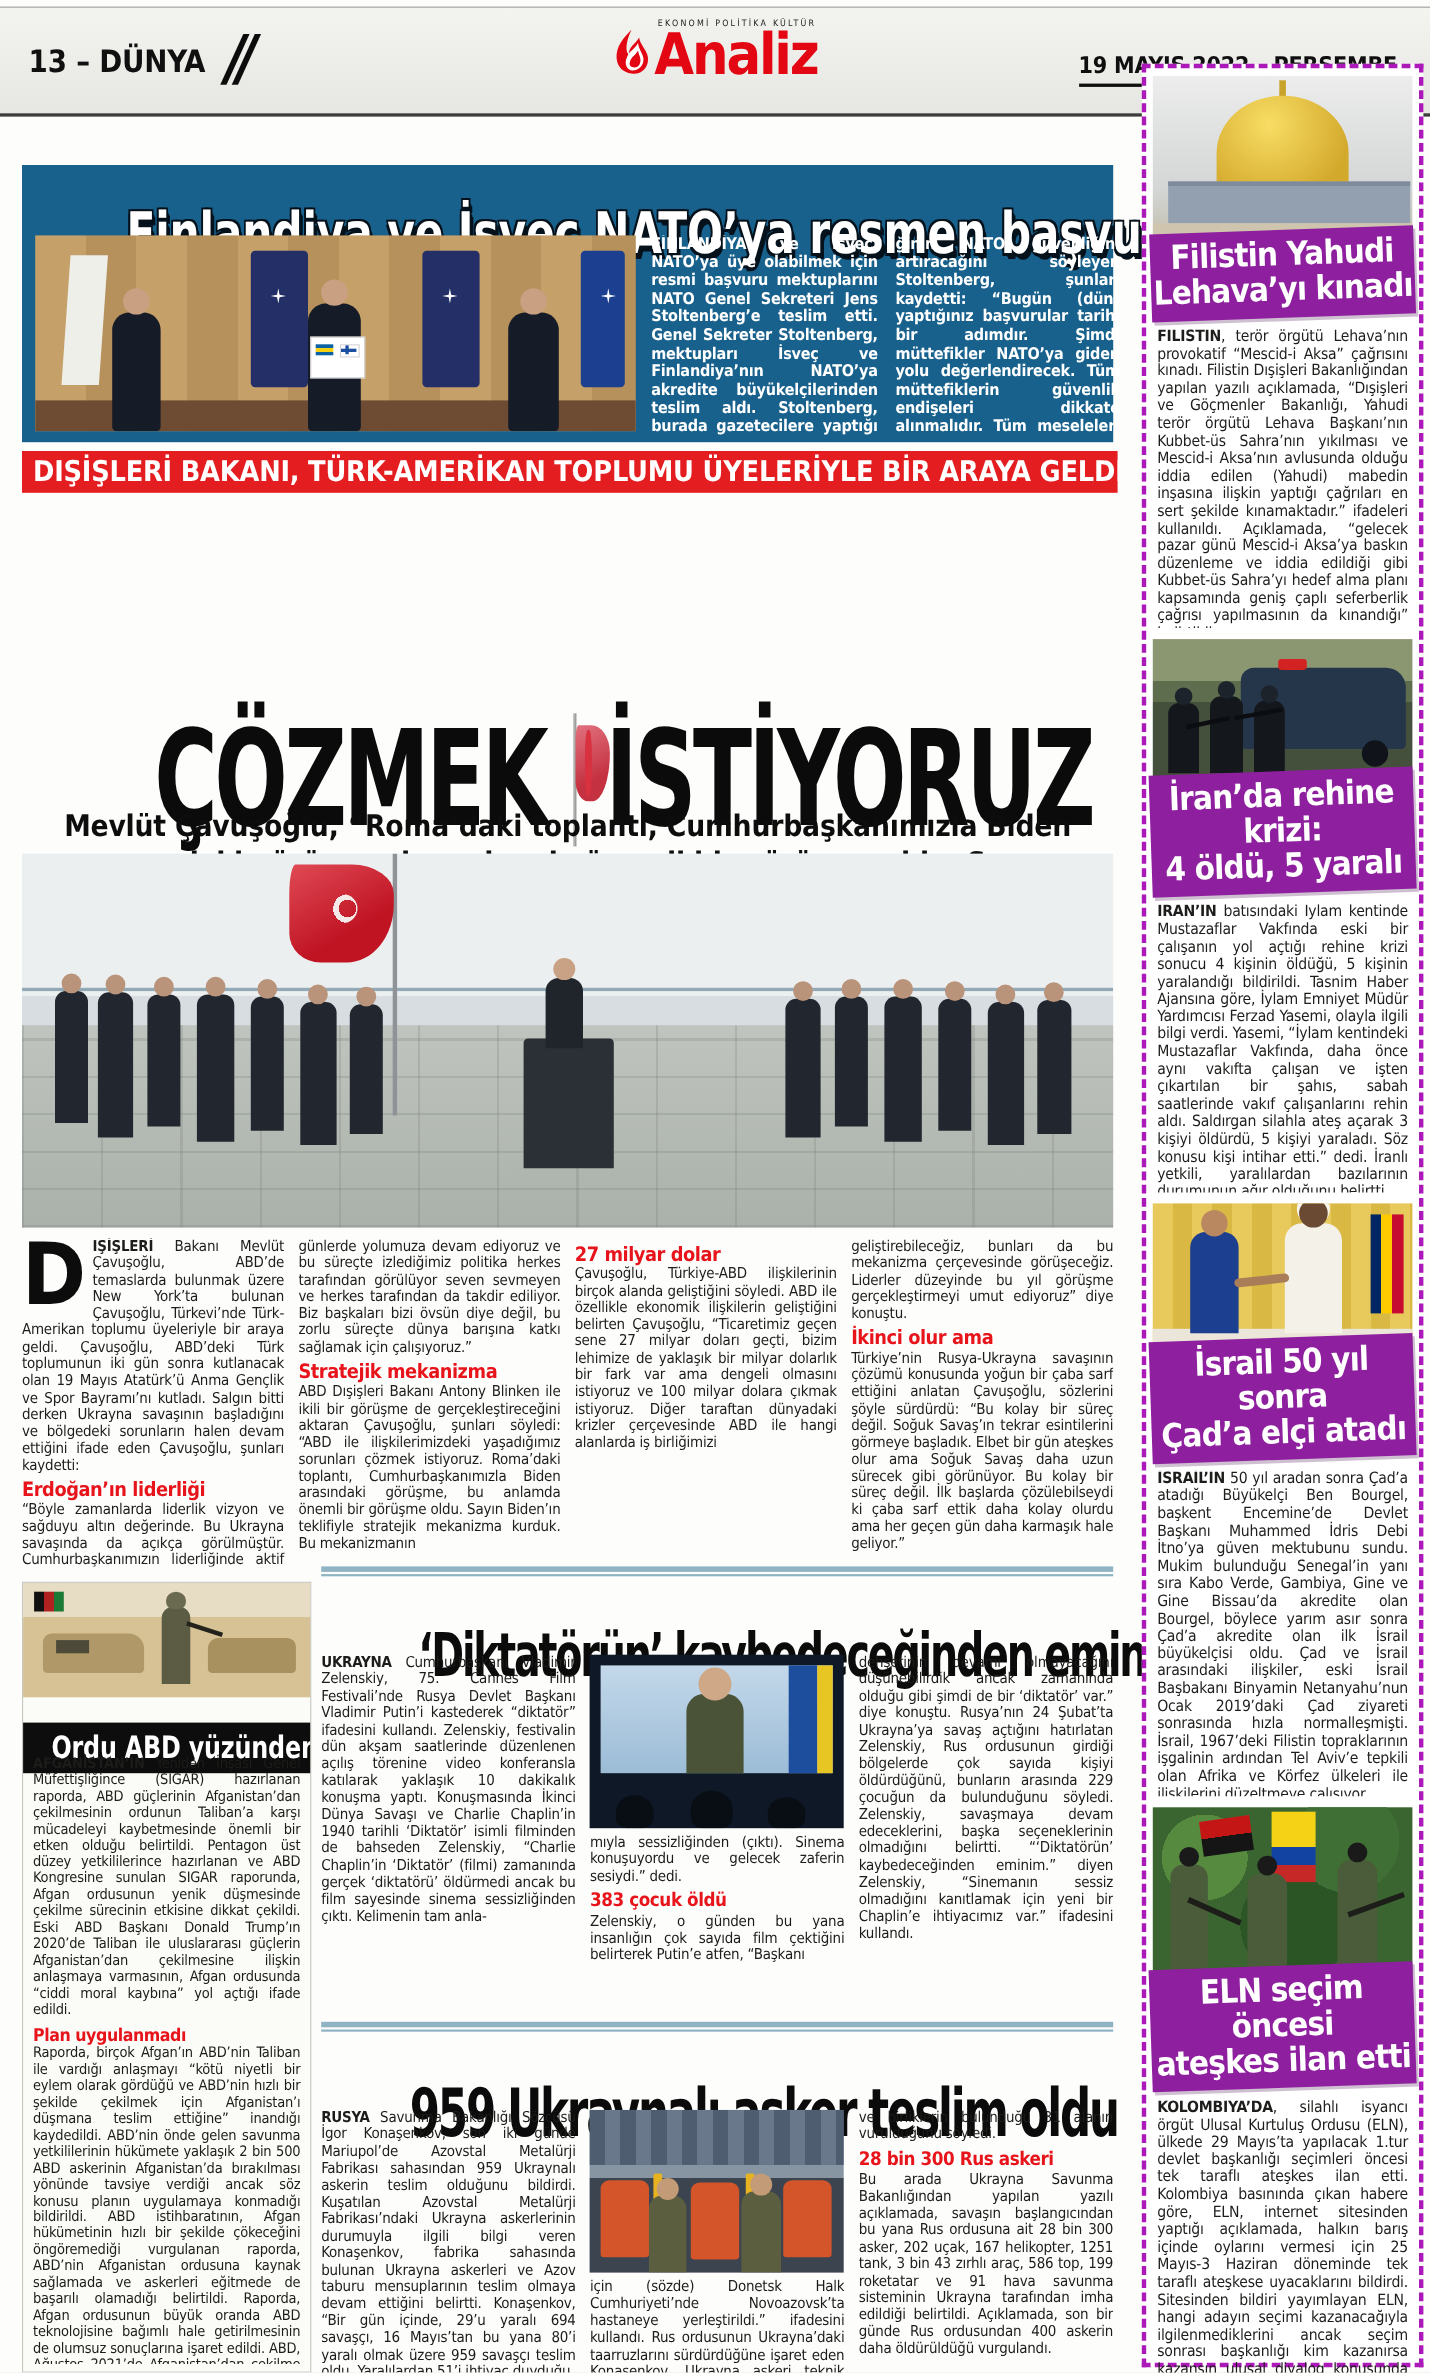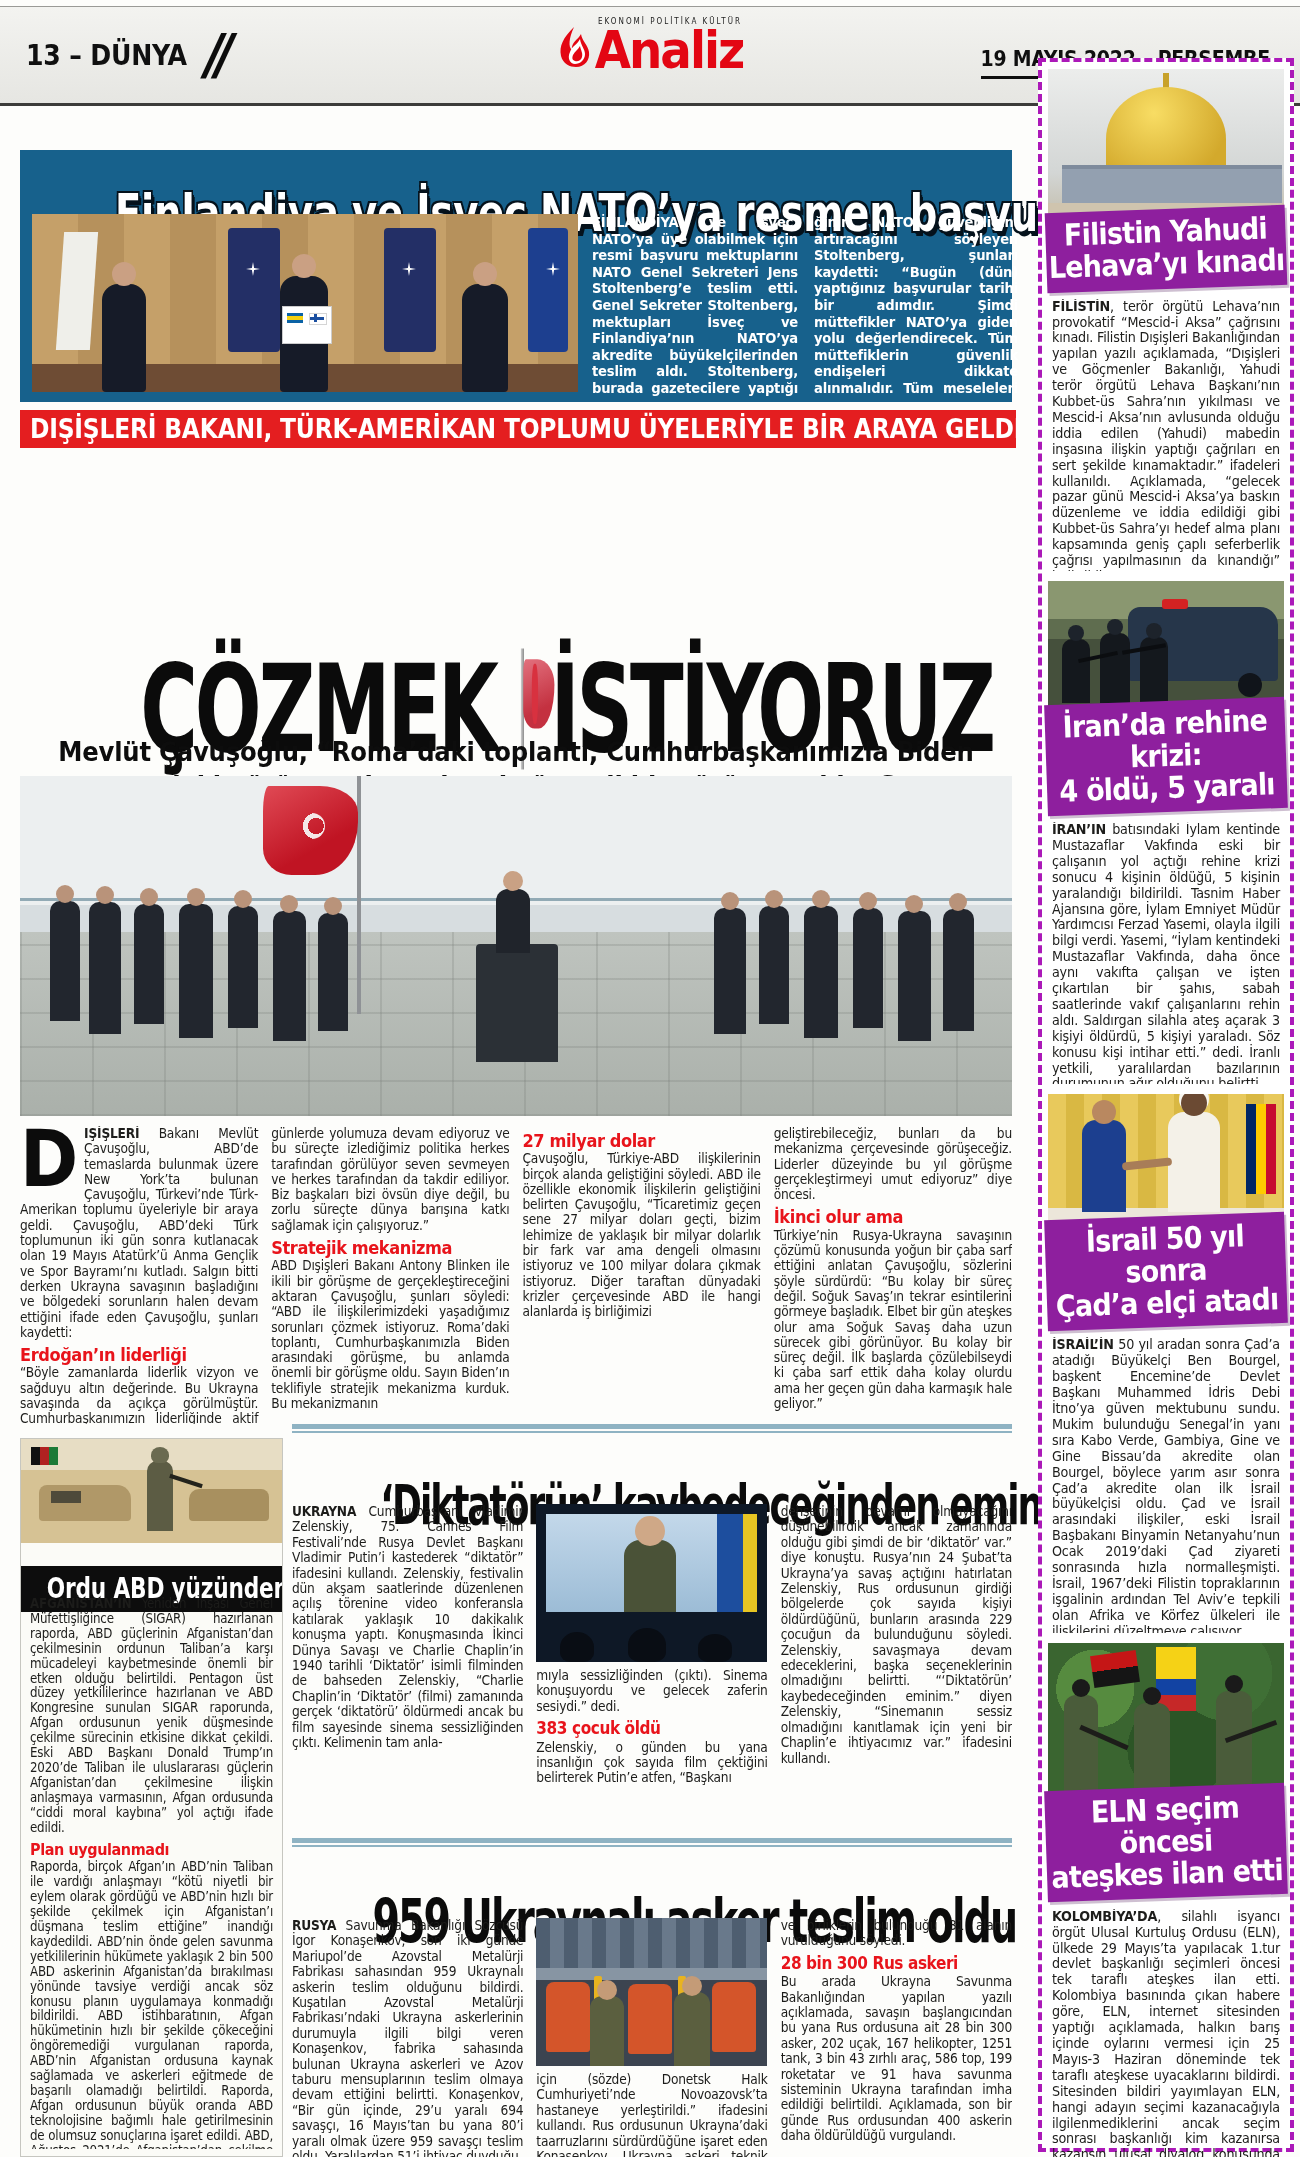--- a/index.html
+++ b/index.html
@@ -243,21 +243,21 @@
     <div class="bodytxt">
       <span>günlerde yolumuza devam ediyoruz ve bu süreçte izlediğimiz politika herkes tarafından görülüyor seven sevmeyen ve herkes tarafından da takdir ediliyor. Biz başkaları bizi övsün diye değil, bu zorlu süreçte dünya barışına katkı sağlamak için çalışıyoruz.”</span>
       <div class="redsub">Stratejik mekanizma</div>
       <span>ABD Dışişleri Bakanı Antony Blinken ile ikili bir görüşme de gerçekleştireceğini aktaran Çavuşoğlu, şunları söyledi: “ABD ile ilişkilerimizdeki yaşadığımız sorunları çözmek istiyoruz. Roma’daki toplantı, Cumhurbaşkanımızla Biden arasındaki görüşme, bu anlamda önemli bir görüşme oldu. Sayın Biden’ın teklifiyle stratejik mekanizma kurduk. Bu mekanizmanın</span>
     </div>
     <div class="bodytxt">
       <div class="redsub">27 milyar dolar</div>
       <span>Çavuşoğlu, Türkiye-ABD ilişkilerinin birçok alanda geliştiğini söyledi. ABD ile özellikle ekonomik ilişkilerin geliştiğini belirten Çavuşoğlu, “Ticaretimiz geçen sene 27 milyar doları geçti, bizim lehimize de yaklaşık bir milyar dolarlık bir fark var ama dengeli olmasını istiyoruz ve 100 milyar dolara çıkmak istiyoruz. Diğer taraftan dünyadaki krizler çerçevesinde ABD ile hangi alanlarda iş birliğimizi</span>
     </div>
     <div class="bodytxt">
-      <span>geliştirebileceğiz, bunları da bu mekanizma çerçevesinde görüşeceğiz. Liderler düzeyinde bu yıl görüşme gerçekleştirmeyi umut ediyoruz” diye öncesi.</span>
+      <span>geliştirebileceğiz, bunları da bu mekanizma çerçevesinde görüşeceğiz. Liderler düzeyinde bu yıl görüşme gerçekleştirmeyi umut ediyoruz” diye konuştu.</span>
       <div class="redsub">İkinci olur ama</div>
       <span>Türkiye’nin Rusya-Ukrayna savaşının çözümü konusunda yoğun bir çaba sarf ettiğini anlatan Çavuşoğlu, sözlerini şöyle sürdürdü: “Bu kolay bir süreç değil. Soğuk Savaş’ın tekrar esintilerini görmeye başladık. Elbet bir gün ateşkes olur ama Soğuk Savaş daha uzun sürecek gibi görünüyor. Bu kolay bir süreç değil. İlk başlarda çözülebilseydi ki çaba sarf ettik daha kolay olurdu ama her geçen gün daha karmaşık hale geliyor.”</span>
     </div>
   </div>
 
   <aside class="abs afghan-box">
     <div class="scene afghan-photo">
       <div class="s af-flag"></div>
       <div class="s af-truck"></div>
       <div class="s af-truck2"></div>

